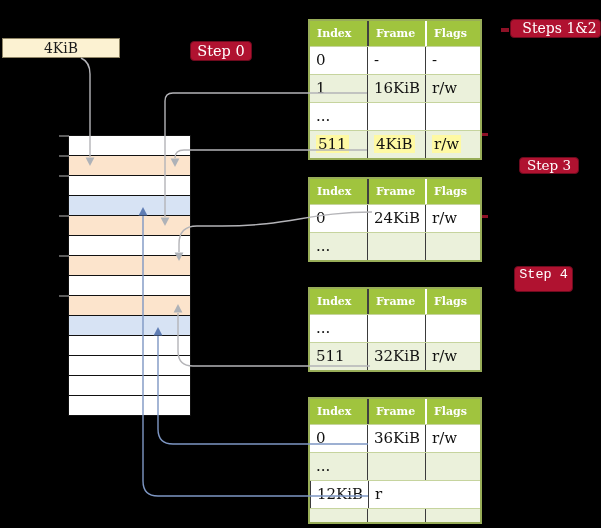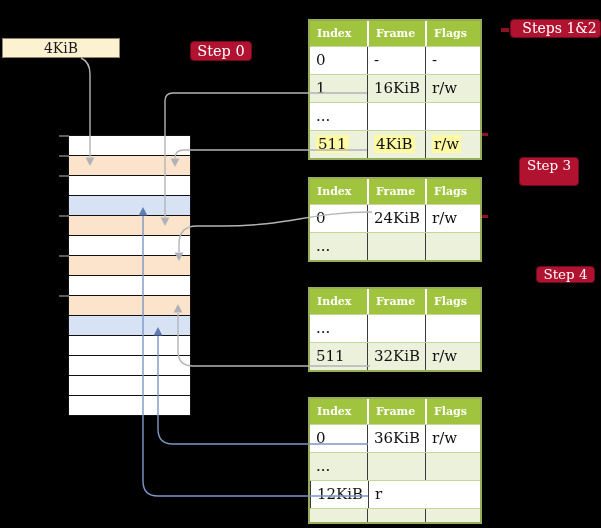--- a/index.html
+++ b/index.html
@@ -9,43 +9,43 @@
   
   .pagesize-box{position:absolute;left:2px;top:38px;width:118px;height:20px;
     background:#FCF2D2;border:1px solid #8f8565;box-sizing:border-box;
     text-align:center;font-size:14px;line-height:18px;color:#1a1a1a;}
 
   
   .badge{position:absolute;background:#B01230;border:1px solid #6E0A1E;border-radius:4px;
     color:#fff;text-align:center;box-sizing:border-box;white-space:nowrap;}
   .badge.b0{left:190px;top:41px;width:62px;height:20px;font-size:14.5px;line-height:18px;}
   .badge.b12{left:510px;top:19px;width:91px;height:19px;font-size:14px;line-height:17px;padding-left:8px;}
-  .badge.b3{left:519px;top:157px;width:60px;height:29px;font-size:13.5px;line-height:15px;}
-  .badge.b4{left:536px;top:266px;width:59px;height:17px;font-size:13.5px;line-height:15px;}
+  .badge.b3{left:519px;top:157px;width:60px;height:17px;font-size:13.5px;line-height:15px;}
+  .badge.b4{left:514px;top:266px;width:59px;height:26px;font-size:13.5px;line-height:15px;font-family:Liberation Mono, monospace;}
 
   .rdash{position:absolute;background:#8E1126;}
 
   
   .memcol{position:absolute;left:68px;top:135px;width:121px;border:1px solid #111;background:#fff;}
   .mrow{height:19px;border-bottom:1px solid #111;}
   .mrow:last-child{border-bottom:none;}
   .mrow.w{background:#FFFFFF;}
   .mrow.o{background:#FCE4CC;}
   .mrow.b{background:#D7E3F4;}
 
   
   .ptable{position:absolute;width:174px;border:2px solid #98AD58;box-sizing:border-box;background:#fff;}
   .ptable.t1{left:308px;top:19px;}
   .ptable.t2{left:308px;top:177px;}
   .ptable.t3{left:308px;top:287px;}
   .ptable.t4{left:308px;top:397px;height:127px;overflow:hidden;}
   .thead{display:flex;background:#A0C43E;height:25px;}
   .th{box-sizing:border-box;font-weight:bold;color:#fff;font-size:11px;line-height:25px;padding-left:7px;}
   .th.c1{width:57px;}
-  .th.c2{width:58px;border-left:2px solid #ffffff;}
+  .th.c2{width:58px;border-left:2px solid #404040;}
   .th.c3{width:55px;border-left:2px solid #fff;}
   .trow{display:flex;height:27px;border-top:1px solid #C6D49E;background:#fff;}
   .trow.shaded{background:#EBF1DB;}
   .td{box-sizing:border-box;font-size:15px;line-height:26px;padding-left:6px;color:#111;}
   .td.c1{width:57px;}
   .td.c2{width:58px;border-left:1px solid #3b3b3b;}
   .td.c3{width:55px;border-left:1px solid #3b3b3b;}
   .hl{background:#FEF9A3;padding:0 2px;}
 
   svg.overlay{position:absolute;left:0;top:0;pointer-events:none;}

